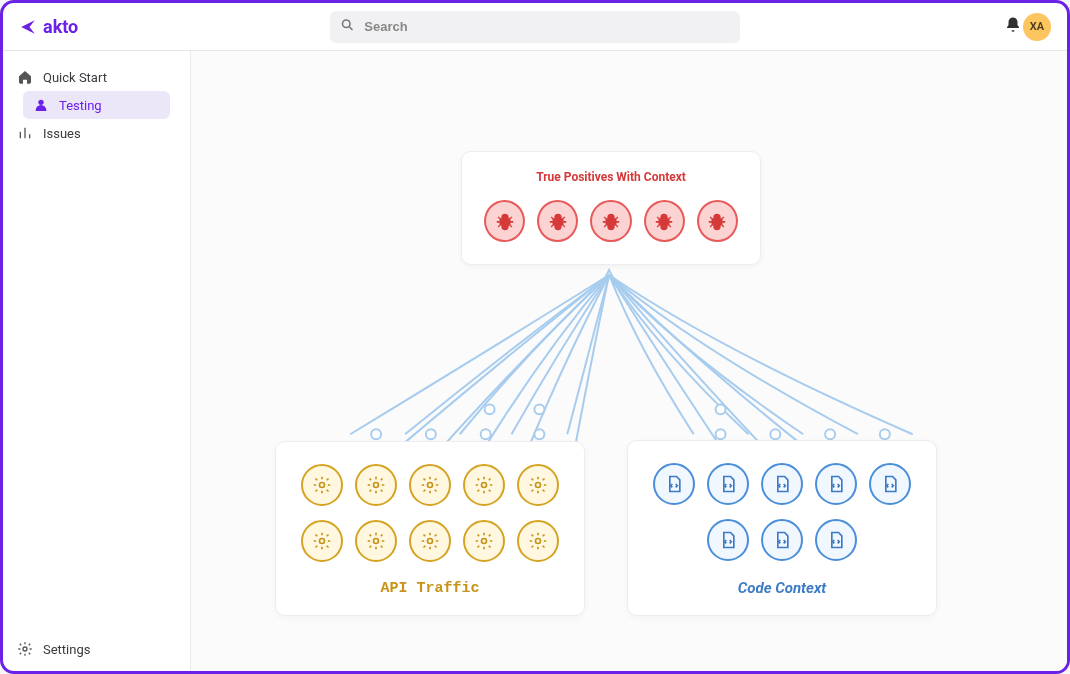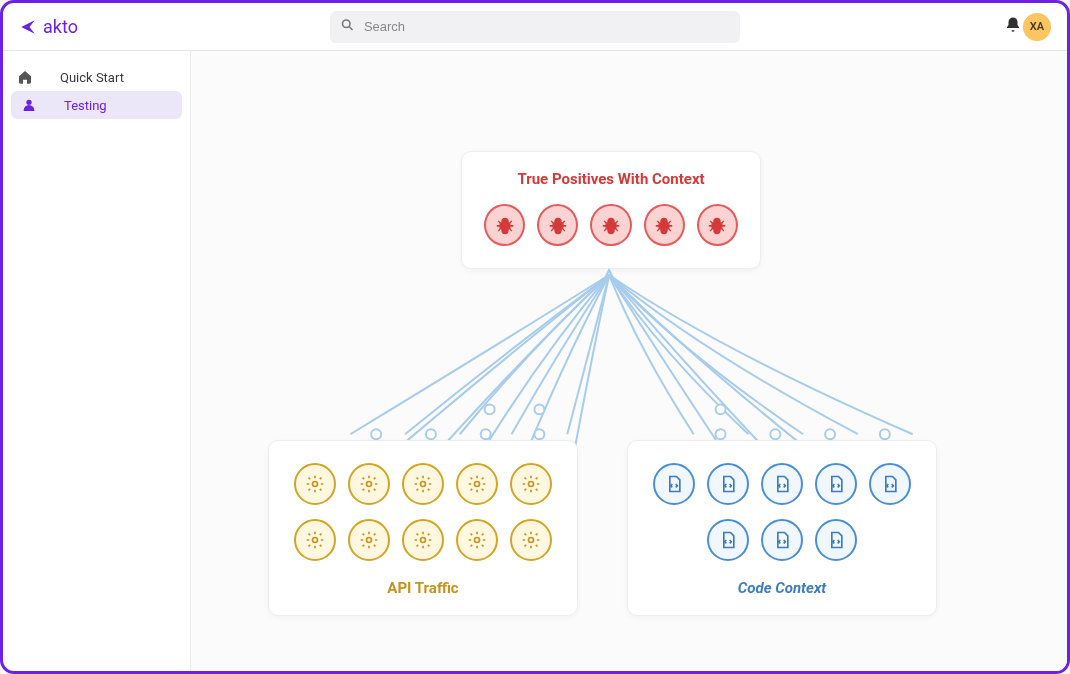--- a/index.html
+++ b/index.html
@@ -27,39 +27,40 @@
       display: flex;
       align-items: center;
       padding: 0 16px;
       gap: 12px;
     }
     .logo {
       display: flex;
       align-items: center;
       gap: 6px;
       color: #6b21e8;
-      font-weight: 400;
+      font-weight: 700;
       font-size: 18px;
     }
     .logo svg { width: 18px; height: 18px; }
     .search-wrap {
       flex: 0 0 auto;
       margin-left: 240px;
       width: 410px;
       position: relative;
     }
     .search-input {
       width: 100%;
       height: 32px;
       background: #f1f1f3;
       border: none;
       border-radius: 6px;
       padding: 0 12px 0 34px;
       font-size: 13px;
       color: #14532d;
+      font-weight: bold;
     }
     .search-input::placeholder { color: #888; }
     .search-icon {
       position: absolute;
       left: 10px;
       top: 50%;
       transform: translateY(-50%);
       color: #777;
     }
     .header-right {
@@ -88,31 +89,31 @@
     .sidebar {
       width: 188px;
       border-right: 1px solid #ececef;
       display: flex;
       flex-direction: column;
       padding-top: 12px;
     }
     .nav-item {
       display: flex;
       align-items: center;
-      gap: 27px;
+      gap: 10px;
       padding: 6px 14px;
       font-size: 13px;
       color: #3a3a3f;
       cursor: pointer;
     }
     .nav-item.active {
       background: #ece6f9;
       color: #6b21e8;
       border-radius: 6px;
-      margin: 0 8px;
+      margin: 0 20px;
       padding: 6px 10px;
     }
     .nav-item.active .nav-icon { color: #6b21e8; }
     .nav-icon { width: 16px; height: 16px; color: #555; flex-shrink: 0; }
     .sidebar-footer {
       margin-top: auto;
       padding: 10px 14px 14px;
     }
     .settings-item {
       display: flex;
@@ -139,21 +140,21 @@
       box-shadow: 0 2px 6px rgba(0,0,0,0.04);
       padding: 18px 22px 22px;
     }
     .card-top {
       left: 270px;
       top: 100px;
       width: 300px;
     }
     .card-top h3 {
       text-align: center;
-      font-size: 15px;
+      font-size: 12px;
       font-weight: 700;
       color: #d63939;
       margin-bottom: 16px;
     }
     .bug-row {
       display: flex;
       justify-content: center;
       gap: 12px;
     }
     .bug-circle {
@@ -164,21 +165,21 @@
       display: flex;
       align-items: center;
       justify-content: center;
     }
     .bug-circle svg { fill: #d63939; }
     .card-bottom {
       bottom: 55px;
       width: 310px;
       padding: 22px 20px 18px;
     }
-    .card-left { left: 77px; }
+    .card-left { left: 84px; font-family: Liberation Mono, monospace; }
     .card-right { left: 436px; }
     .node-grid {
       display: flex;
       flex-direction: column;
       gap: 14px;
       align-items: center;
     }
     .node-row {
       display: flex;
       gap: 12px;
@@ -255,20 +256,35 @@
             <path d="M3 11l9-8 9 8v9a2 2 0 01-2 2h-4v-6h-6v6H5a2 2 0 01-2-2v-9z"></path>
           </svg>
         <span>Quick Start</span>
       </div>
       <div class="nav-item active">
         <svg class="nav-icon" viewBox="0 0 24 24" fill="currentColor">
             <circle cx="12" cy="8" r="4"></circle>
             <path d="M4 21v-1a8 8 0 0116 0v1"></path>
           </svg>
         <span>Testing</span>
+      </div>
+      <div class="nav-item">
+        <svg class="nav-icon" viewBox="0 0 24 24" fill="none" stroke="currentColor" stroke-width="2">
+            <path d="M5 20V10M12 20V4M19 20v-6"></path>
+          </svg>
+        <span>Issues</span>
+      </div>
+      <div class="sidebar-footer">
+        <div class="settings-item">
+          <svg class="nav-icon" viewBox="0 0 24 24" fill="none" stroke="currentColor" stroke-width="2">
+              <circle cx="12" cy="12" r="3"></circle>
+              <path d="M12 2v3M12 19v3M4.2 4.2l2.1 2.1M17.7 17.7l2.1 2.1M2 12h3M19 12h3M4.2 19.8l2.1-2.1M17.7 6.3l2.1-2.1"></path>
+            </svg>
+          <span>Settings</span>
+        </div>
       </div>
     </div>
 
     <div class="main">
       <div class="diagram">
 
         <svg class="connections" viewBox="0 0 880 620" preserveAspectRatio="none">
           <g stroke="#a7ccee" stroke-width="2" fill="none">
             <path d="M160 385 Q300 300 420 225"></path>
             <path d="M215 385 Q320 300 420 225"></path>

